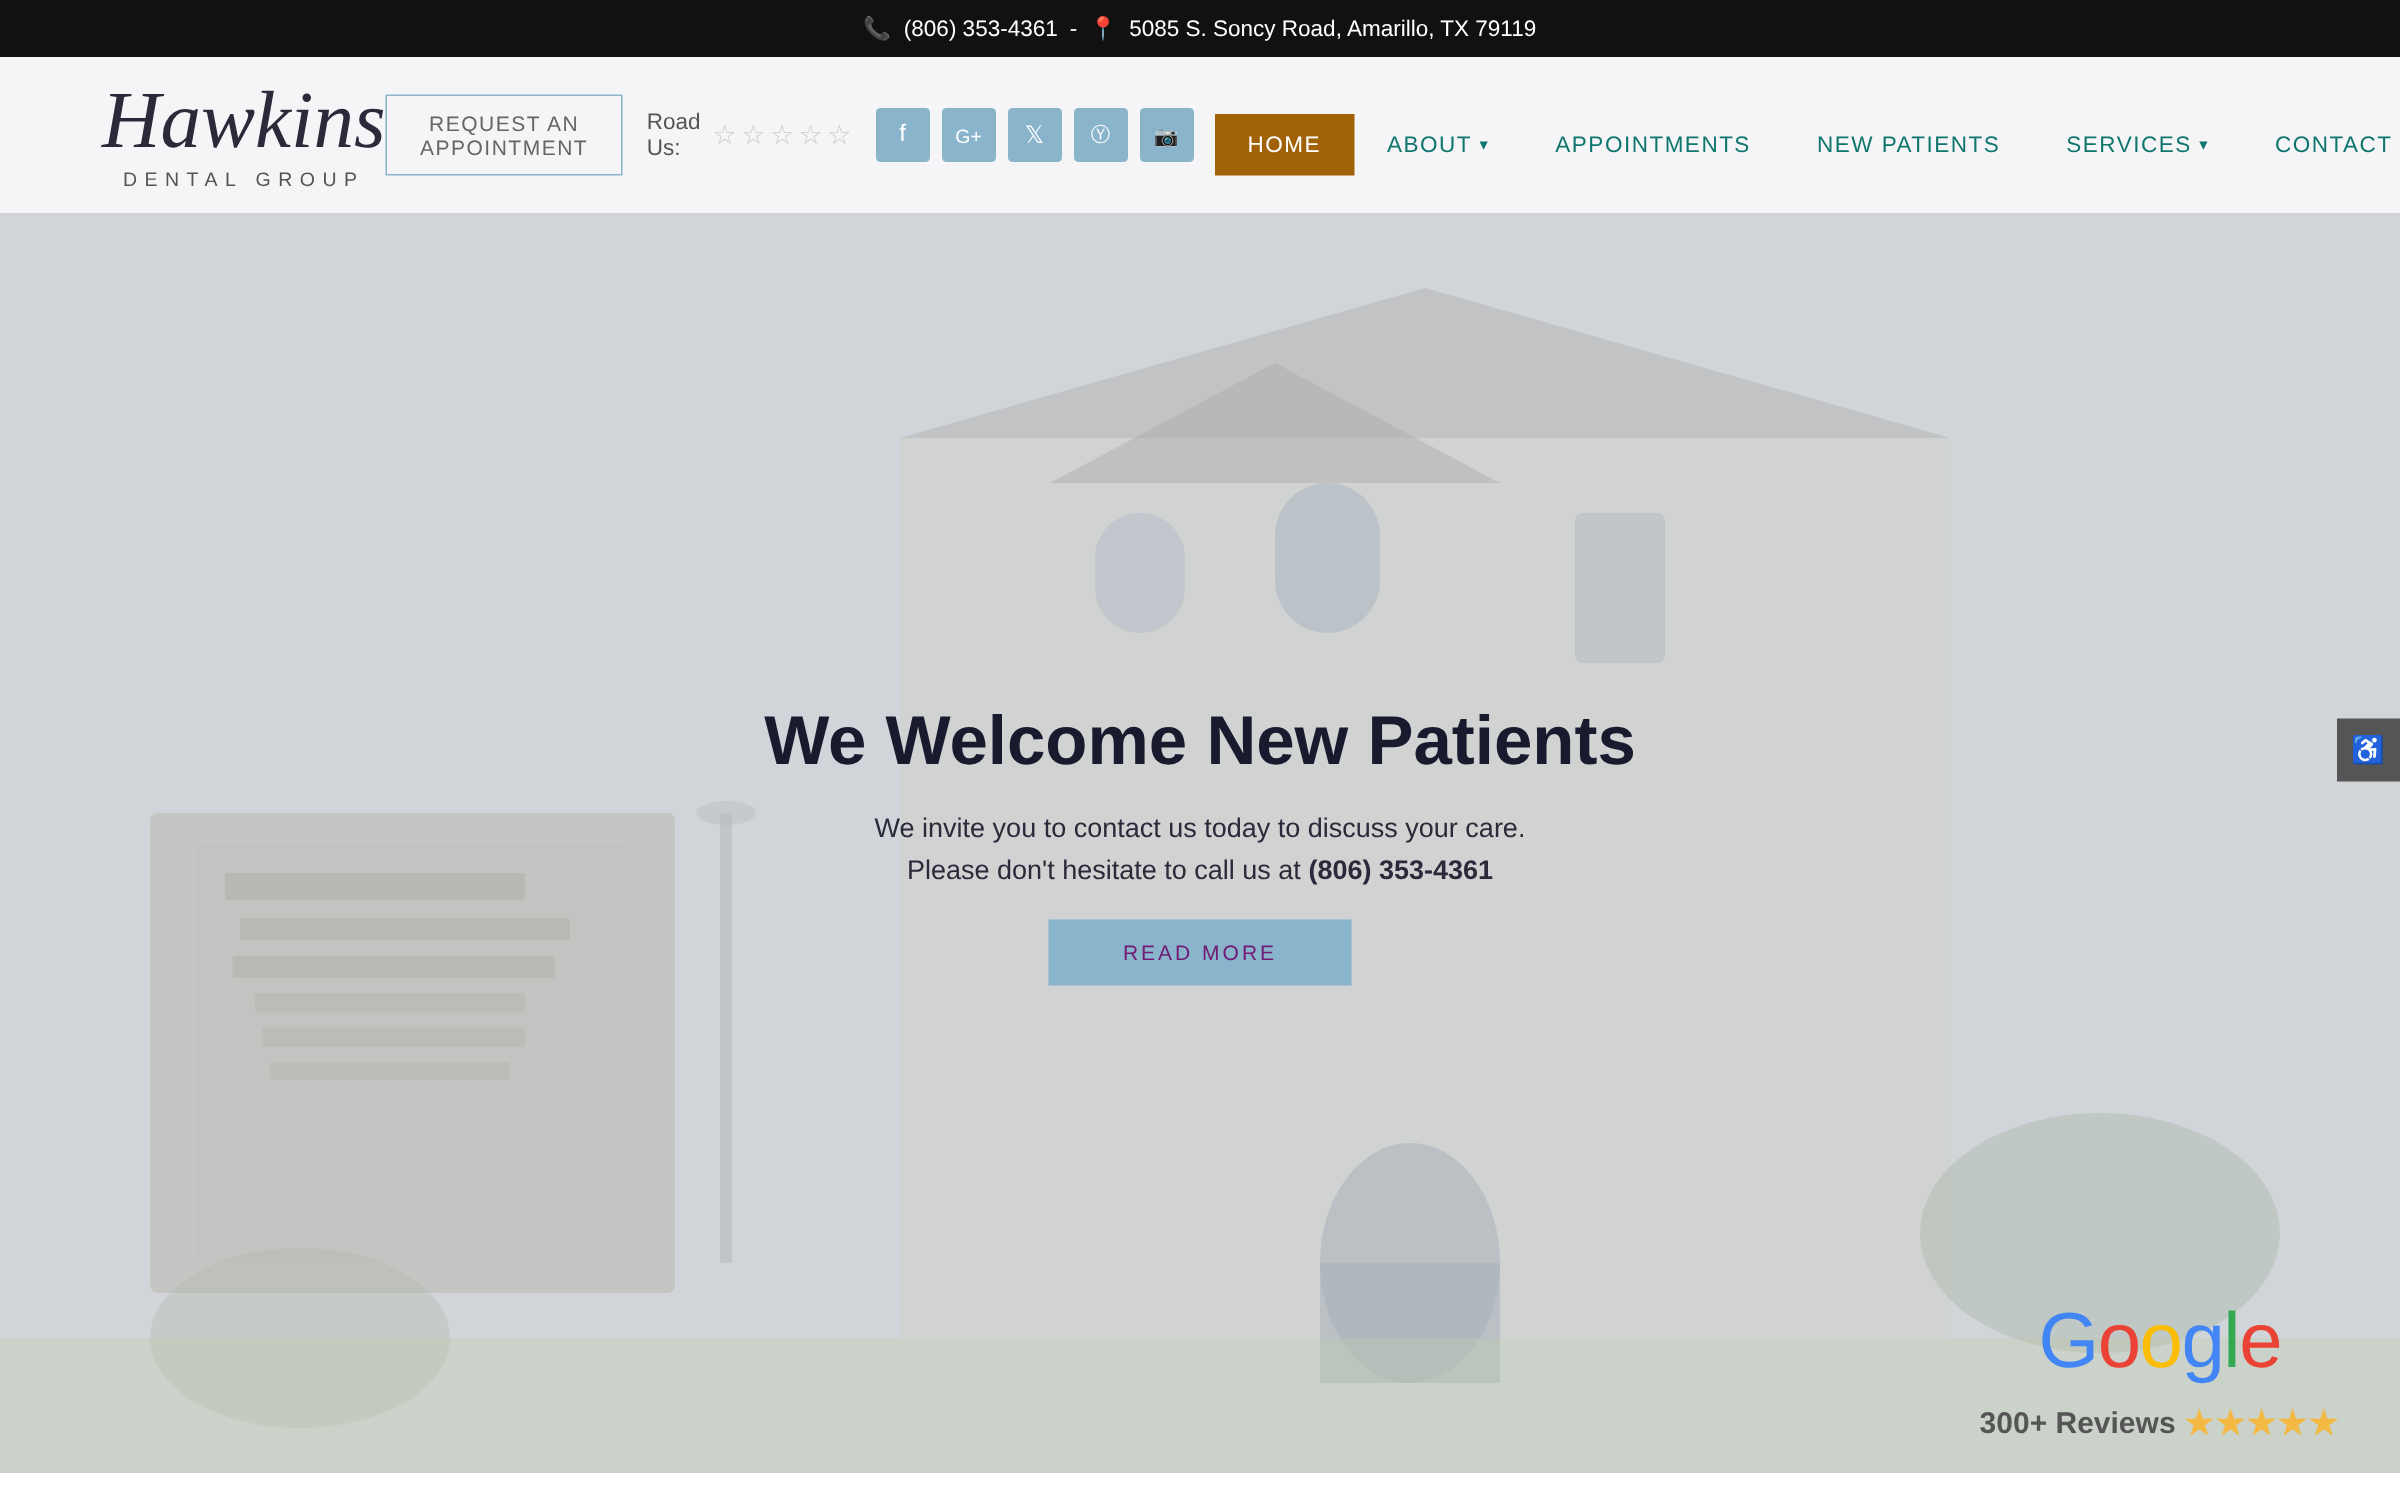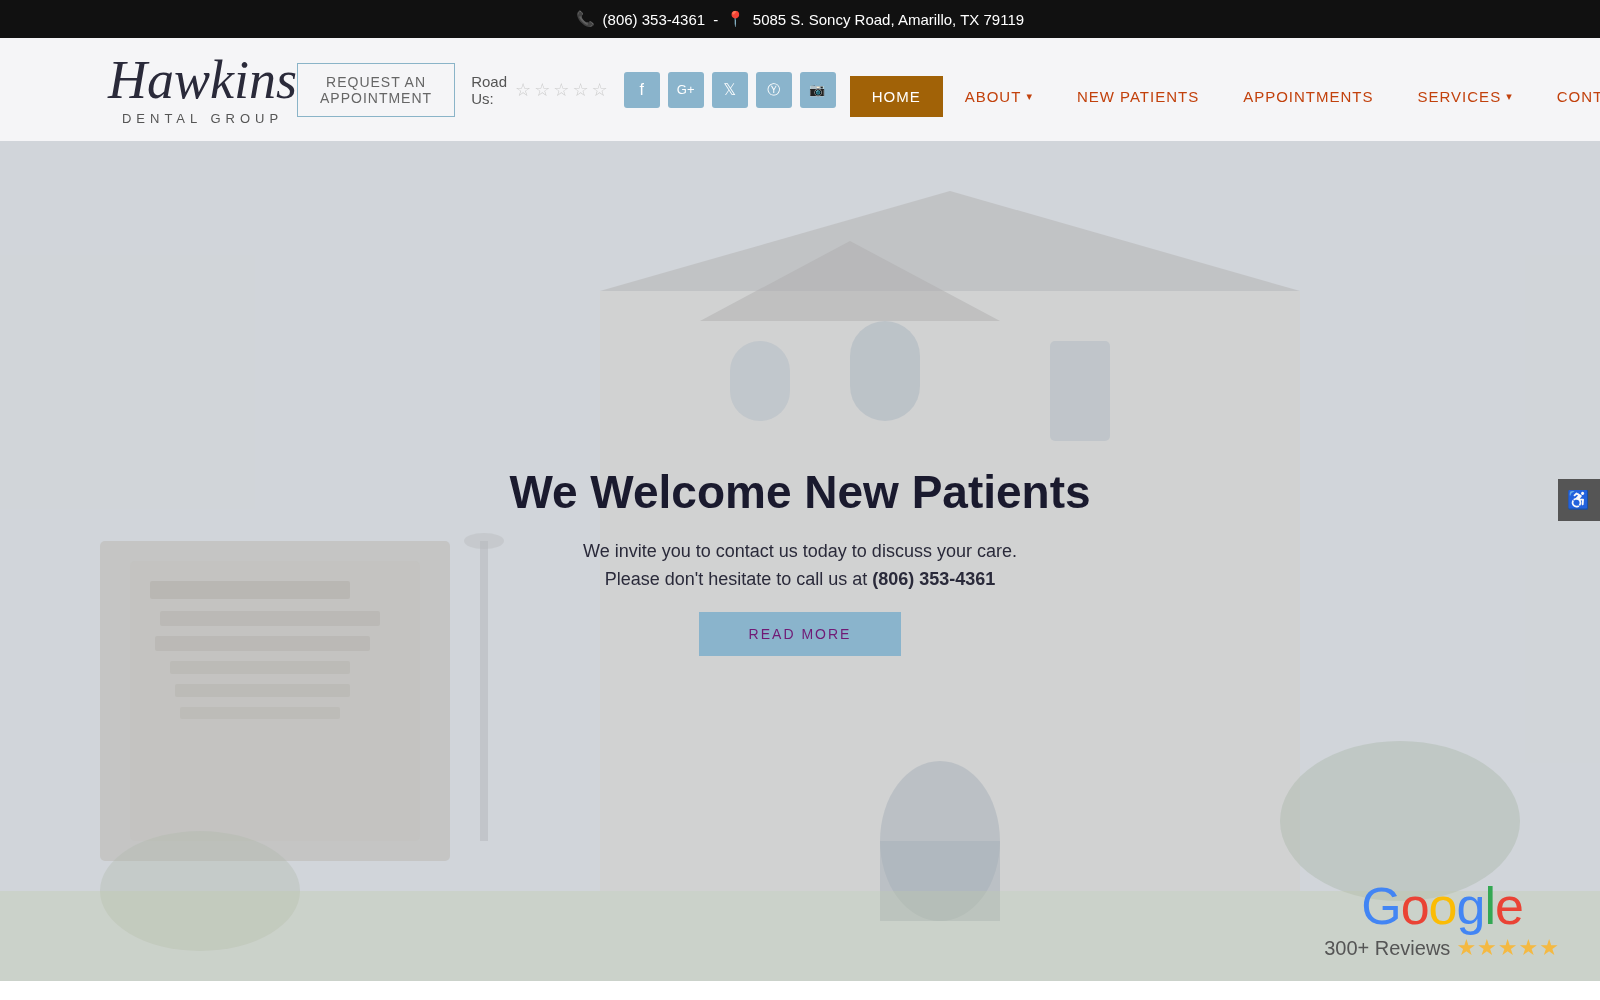--- a/index.html
+++ b/index.html
@@ -14,21 +14,21 @@
       font-size: 15px;
       display: flex;
       align-items: center;
       justify-content: center;
       gap: 8px;
     }
 
     
     .header {
       background: #f5f5f7;
-      padding: 15px 108px;
+      padding: 15px 68px;
       display: flex;
       align-items: center;
       justify-content: space-between;
     }
     .logo-area { display: flex; flex-direction: column; align-items: center; }
     .logo-text-sub {
       font-size: 13px;
       letter-spacing: 5px;
       color: #555;
       text-transform: uppercase;
@@ -65,21 +65,21 @@
     .nav {
       display: flex;
       align-items: stretch;
       gap: 0;
     }
     .nav-item {
       padding: 12px 22px;
       font-size: 15px;
       letter-spacing: 1px;
       text-transform: uppercase;
-      color: #c2410c;
+      color: #0f766e;
       cursor: pointer;
       display: flex;
       align-items: center;
       gap: 5px;
       white-space: nowrap;
     }
     .nav-item.active {
       background: #a16207;
       color: #fff;
     }
@@ -167,23 +167,23 @@
       line-height: 1;
     }
     .google-G { color: #4285F4; }
     .google-o1 { color: #EA4335; }
     .google-o2 { color: #FBBC05; }
     .google-g2 { color: #4285F4; }
     .google-l { color: #34A853; }
     .google-e { color: #EA4335; }
     .google-reviews {
       font-size: 20px;
-      font-weight: 400;
+      font-weight: 700;
       color: #555;
-      margin-top: 3px;
+      margin-top: 16px;
       display: flex;
       align-items: center;
       gap: 6px;
       justify-content: center;
     }
     .google-stars { color: #f4b942; font-size: 22px; letter-spacing: 1px; }
 
     
     .hero-img-sim {
       position: absolute;
@@ -242,22 +242,22 @@
         <a class="social-icon" style="font-size:13px;">G+</a>
         <a class="social-icon">𝕏</a>
         <a class="social-icon" style="font-size:13px;">Ⓨ</a>
         <a class="social-icon" style="font-size:13px;">📷</a>
       </div>
     </div>
 
     <nav class="nav">
       <div class="nav-item active">HOME</div>
       <div class="nav-item nav-dropdown">ABOUT</div>
+      <div class="nav-item">APPOINTMENTS</div>
       <div class="nav-item">NEW PATIENTS</div>
-      <div class="nav-item">APPOINTMENTS</div>
       <div class="nav-item nav-dropdown">SERVICES</div>
       <div class="nav-item">CONTACT</div>
     </nav>
   </div>
 </div>
 
 <div class="hero">
 
   <svg class="hero-img-sim" viewBox="0 0 1600 840" xmlns="http://www.w3.org/2000/svg" preserveAspectRatio="xMidYMid slice">
 

